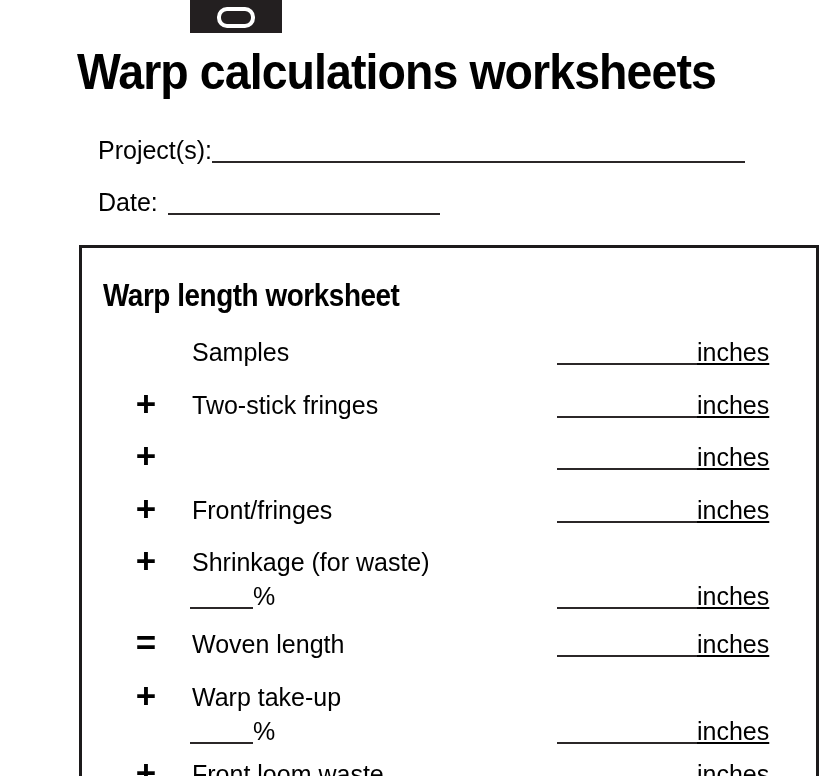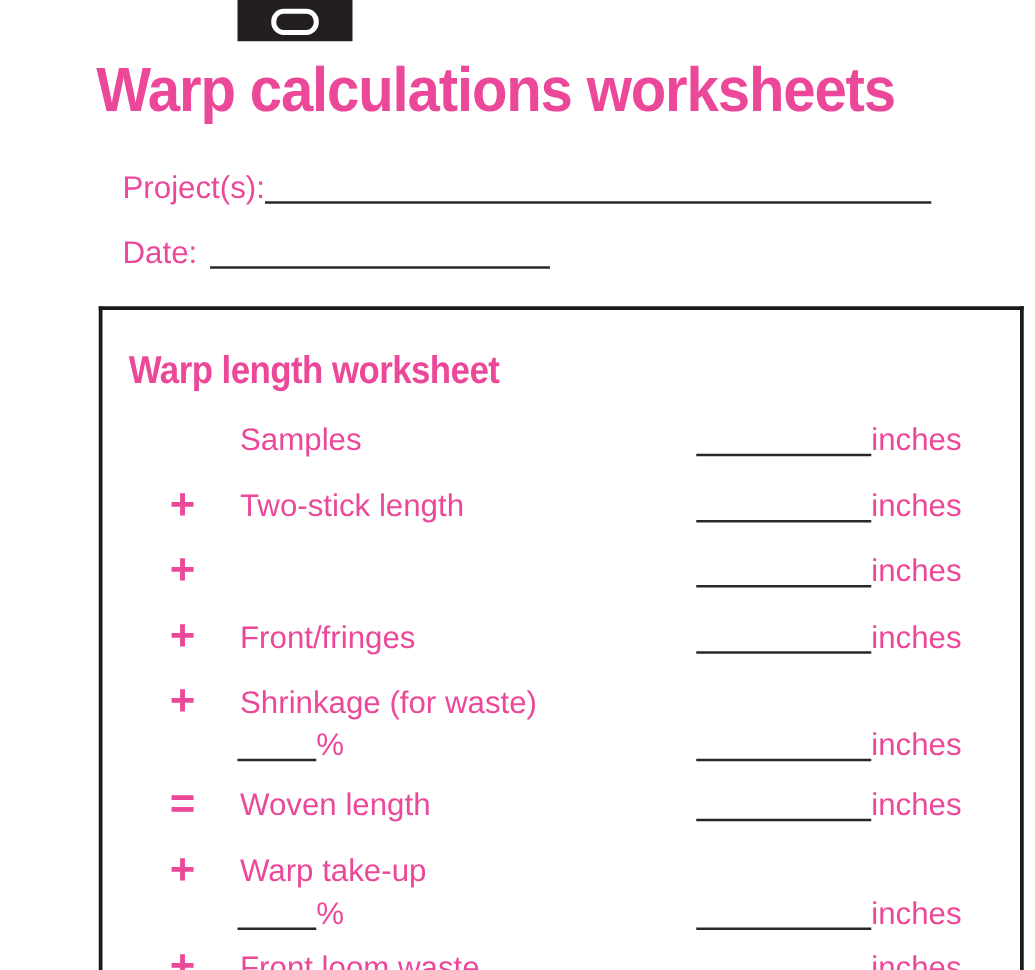--- a/index.html
+++ b/index.html
@@ -1,18 +1,18 @@
 <!DOCTYPE html>
 <html><head>
 <meta charset="utf-8">
 <style>
   html,body{margin:0;padding:0;background:#ffffff;}
   .page{
     position:relative;width:828px;height:776px;background:#ffffff;overflow:hidden;
-    font-family:"Liberation Sans", sans-serif;color:#ec4899;
+    font-family:"Liberation Sans", sans-serif;color:#000000;
   }
   
   .top-tab{position:absolute;left:190px;top:0;width:92px;height:33px;background:#231f20;}
   .pill{position:absolute;left:50%;top:7px;transform:translateX(-50%);
         width:30px;height:13px;border:4px solid #ffffff;border-radius:10px;background:#231f20;}
   
   .title{position:absolute;left:77px;top:46px;margin:0;
          font-size:50px;line-height:52px;font-weight:bold;letter-spacing:-1px;
          transform:scaleX(.93);transform-origin:0 0;white-space:nowrap;}
   
@@ -30,21 +30,21 @@
               transform:scaleX(.9);transform-origin:0 0;white-space:nowrap;}
   
   .row{position:absolute;left:0;right:12px;height:30px;font-size:25px;line-height:26px;}
   .row1{top:91px}.row2{top:144px}.row3{top:196px}.row4{top:249px}
   .row5{top:301px}.row6{top:383px}.row7{top:436px}.row8{top:513px}
   .op{position:absolute;left:44px;top:-6px;width:40px;text-align:center;
       font-weight:bold;font-size:35px;line-height:36px;}
   .lbl{position:absolute;left:110px;top:0;white-space:nowrap;}
   .pct{position:absolute;left:108px;top:34px;display:flex;align-items:flex-end;}
   .blank-pct{width:63px;}
-  .amount{position:absolute;left:475px;top:0;display:flex;align-items:flex-end;white-space:nowrap;}
+  .amount{position:absolute;left:475px;top:0;display:flex;align-items:flex-end;white-space:nowrap;text-decoration:underline;}
   .blank-amt{width:140px;}
   .row5 .amount,.row7 .amount{top:34px;}
 </style>
 </head>
 <body>
 
 <div class="page">
 
   <div class="top-tab">
     <span class="pill"></span>
@@ -69,21 +69,21 @@
       <span class="op"></span>
       <span class="lbl">Samples</span>
       <span class="amount">
           <span class="blank blank-amt"></span>
           <span>inches</span>
         </span>
     </div>
 
     <div class="row row2">
       <span class="op">+</span>
-      <span class="lbl">Two-stick length</span>
+      <span class="lbl">Two-stick fringes</span>
       <span class="amount">
           <span class="blank blank-amt"></span>
           <span>inches</span>
         </span>
     </div>
 
     <div class="row row3">
       <span class="op">+</span>
       <span class="amount">
           <span class="blank blank-amt"></span>

